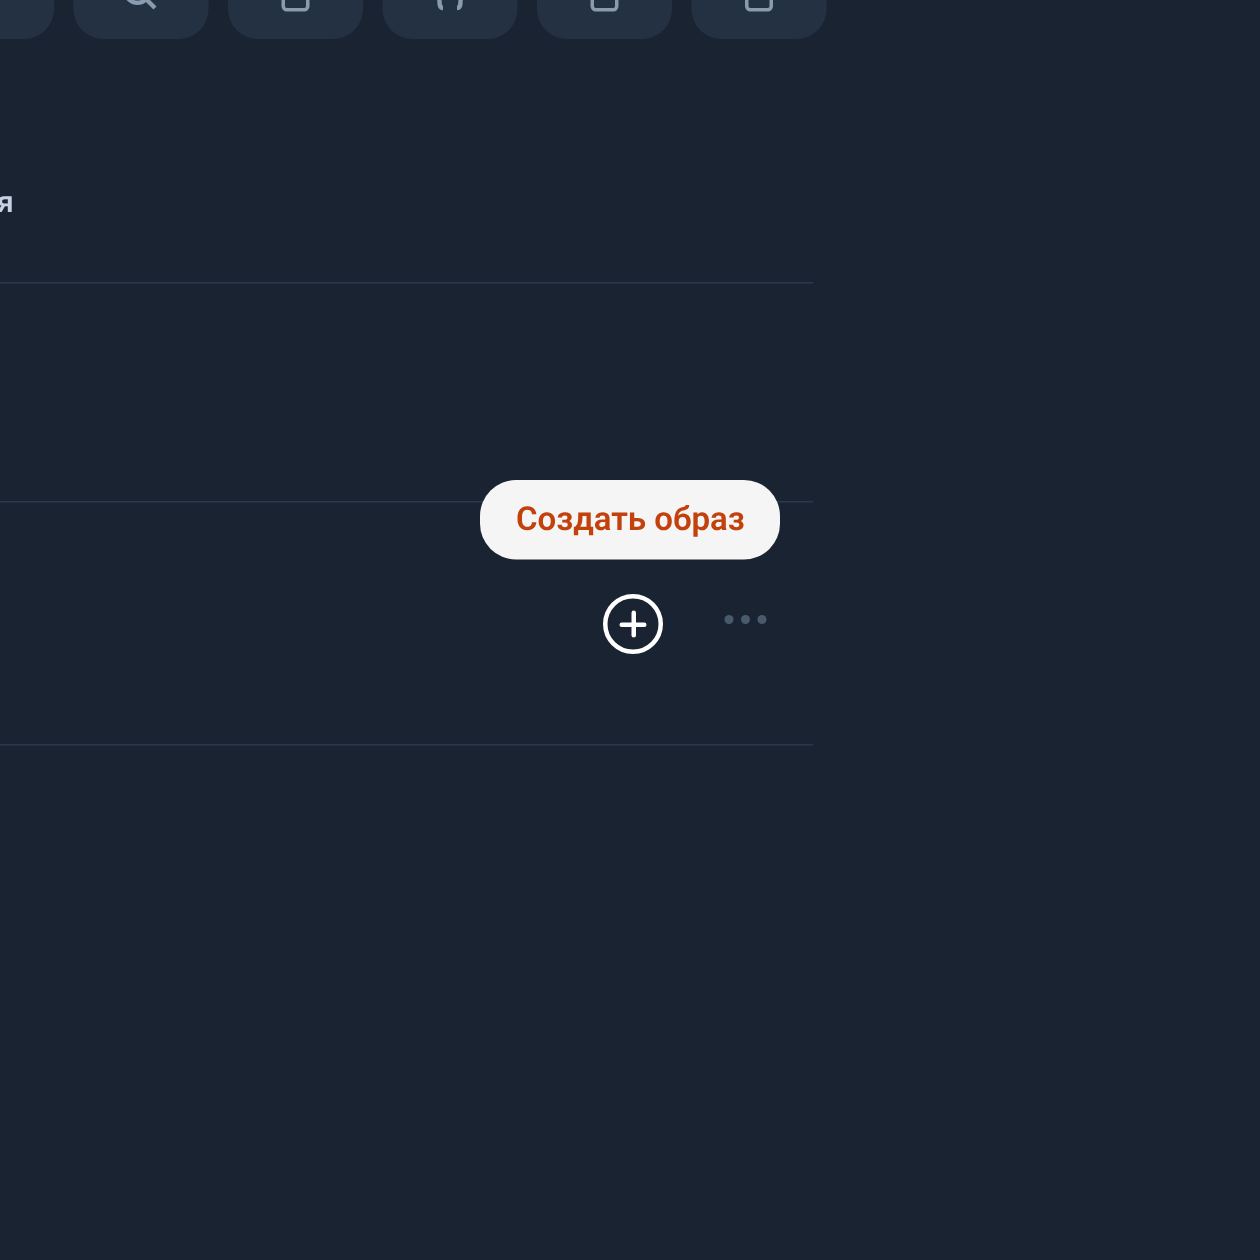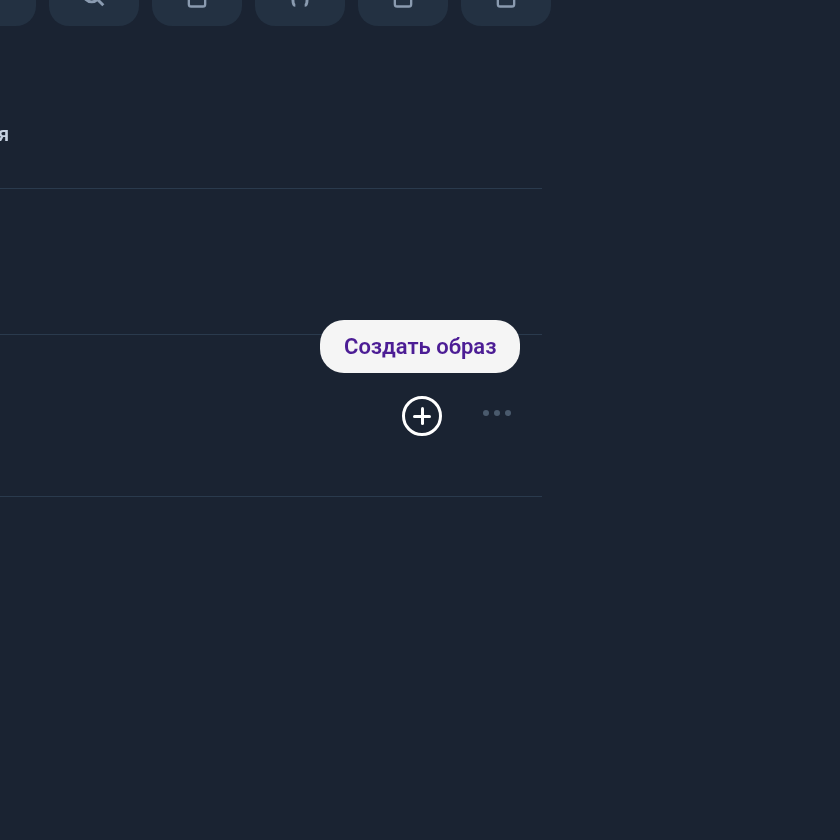--- a/index.html
+++ b/index.html
@@ -72,21 +72,21 @@
       left: 0;
       width: 542px;
       height: 1px;
       background: #2a3a4d;
     }
     .tooltip {
       position: absolute;
       top: 320px;
       left: 320px;
       background: #f5f5f5;
-      color: #4c1d95;
+      color: #c2410c;
       padding: 14px 24px;
       border-radius: 24px;
       font-size: 22px;
       font-weight: 600;
       white-space: nowrap;
     }
     .add-button {
       position: absolute;
       top: 396px;
       left: 402px;

